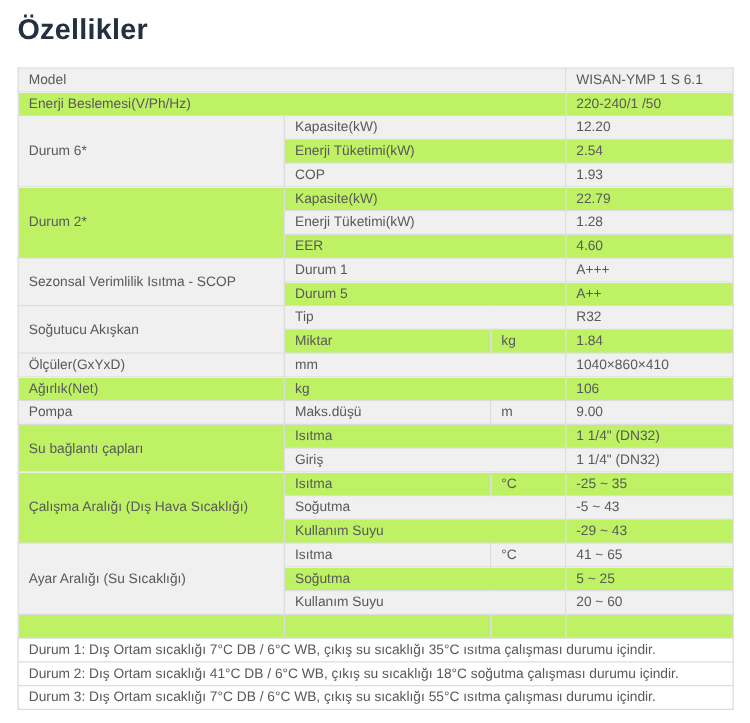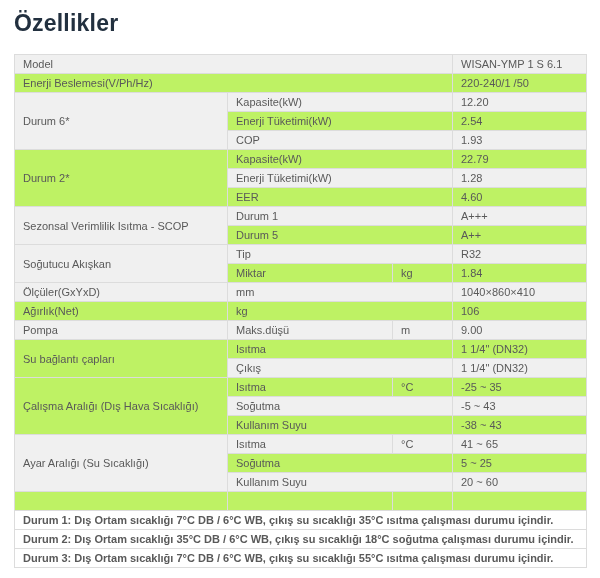--- a/index.html
+++ b/index.html
@@ -4,21 +4,21 @@
 <style>
   html,body{margin:0;padding:0;background:#ffffff;}
   body{width:600px;height:578px;font-family:"Liberation Sans",sans-serif;overflow:hidden;}
   .wrap{padding:4px 14px 0 14px;}
   .page-title{font-size:23px;font-weight:700;color:#22303f;margin:6px 0 17px 0;letter-spacing:0.2px;}
   table.spec{border-collapse:collapse;table-layout:fixed;width:572px;font-size:11px;color:#595959;border-radius:31px;}
   table.spec td{border:1px solid #dcdcdc;padding:3px 8px;height:12px;line-height:12px;vertical-align:middle;overflow:hidden;white-space:nowrap;background:#ffffff;}
   tr.g td{background:#f0f0f0;}
   tr.w td{background:#bef264;}
   td.spacer{height:4px;padding:0 8px;}
-  td.foot{height:14px;line-height:14px;padding:3px 8px;background:#ffffff;font-weight:bold;}
+  td.foot{height:14px;line-height:14px;padding:3px 8px;background:#ffffff;}
 </style>
 </head>
 <body>
 
 <div class="wrap">
   <h1 class="page-title">Özellikler</h1>
 
   <table class="spec">
     <colgroup>
       <col style="width:213px">
@@ -95,36 +95,36 @@
         <td>Maks.düşü</td>
         <td>m</td>
         <td>9.00</td>
       </tr>
       <tr class="w">
         <td rowspan="2">Su bağlantı çapları</td>
         <td colspan="2">Isıtma</td>
         <td>1 1/4" (DN32)</td>
       </tr>
       <tr class="g">
-        <td colspan="2">Çıkış</td>
+        <td colspan="2">Giriş</td>
         <td>1 1/4" (DN32)</td>
       </tr>
       <tr class="w">
         <td rowspan="3">Çalışma Aralığı (Dış Hava Sıcaklığı)</td>
         <td>Isıtma</td>
         <td>°C</td>
         <td>-25 ~ 35</td>
       </tr>
       <tr class="g">
         <td colspan="2">Soğutma</td>
         <td>-5 ~ 43</td>
       </tr>
       <tr class="w">
         <td colspan="2">Kullanım Suyu</td>
-        <td>-38 ~ 43</td>
+        <td>-29 ~ 43</td>
       </tr>
       <tr class="g">
         <td rowspan="3">Ayar Aralığı (Su Sıcaklığı)</td>
         <td>Isıtma</td>
         <td>°C</td>
         <td>41 ~ 65</td>
       </tr>
       <tr class="w">
         <td colspan="2">Soğutma</td>
         <td>5 ~ 25</td>
@@ -136,20 +136,20 @@
       <tr class="w">
         <td class="spacer"></td>
         <td class="spacer"></td>
         <td class="spacer"></td>
         <td class="spacer"></td>
       </tr>
       <tr>
         <td colspan="4" class="foot">Durum 1: Dış Ortam sıcaklığı 7°C DB / 6°C WB, çıkış su sıcaklığı  35°C ısıtma çalışması durumu içindir.</td>
       </tr>
       <tr>
-        <td colspan="4" class="foot">Durum 2: Dış Ortam sıcaklığı 35°C DB / 6°C WB, çıkış su sıcaklığı  18°C soğutma çalışması durumu içindir.</td>
+        <td colspan="4" class="foot">Durum 2: Dış Ortam sıcaklığı 41°C DB / 6°C WB, çıkış su sıcaklığı  18°C soğutma çalışması durumu içindir.</td>
       </tr>
       <tr>
         <td colspan="4" class="foot">Durum 3: Dış Ortam sıcaklığı 7°C DB / 6°C WB, çıkış su sıcaklığı  55°C ısıtma çalışması durumu içindir.</td>
       </tr>
     </tbody>
   </table>
 </div>
 
 </body></html>

